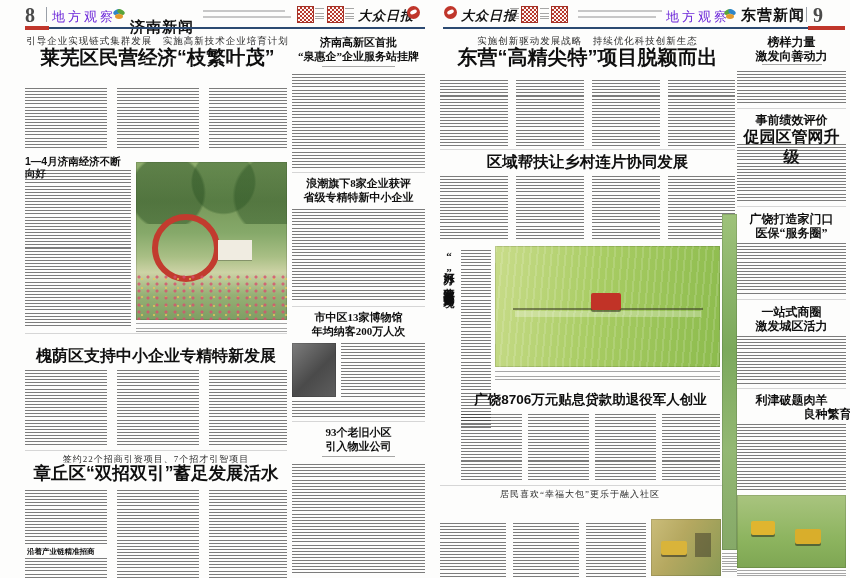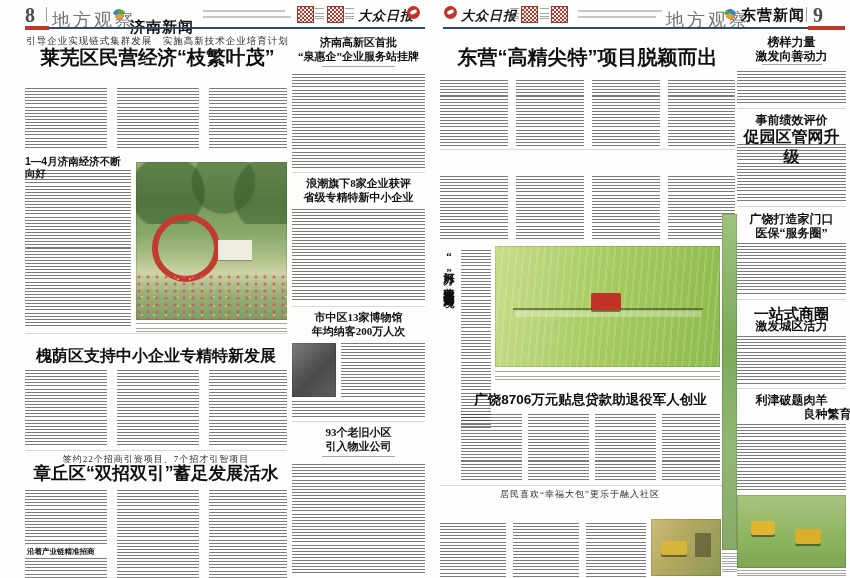--- a/index.html
+++ b/index.html
@@ -10,21 +10,21 @@
   .sim{background-image:repeating-linear-gradient(180deg, rgba(45,45,45,.62) 0px, rgba(45,45,45,.62) 1px, transparent 1px, transparent 3.1px);}
   .sim2{background-image:repeating-linear-gradient(180deg, rgba(95,95,95,.55) 0px, rgba(95,95,95,.55) .9px, transparent .9px, transparent 2.6px);}
   .mline{background:#9a9a9a;height:2px;opacity:.55;}
   .rule{height:1px;background:#d6d6d6;}
   .navy{background:#2c4a72;}
   .red{background:#c0362b;}
   .vdiv{width:1px;background:#9aa0a8;height:15px;}
   .hl{font-family:Liberation Sans, sans-serif;font-weight:700;color:#0f0f0f;text-align:center;line-height:1.15;}
   .kick{font-family:"Liberation Serif",serif;color:#2e2e2e;text-align:center;letter-spacing:1px;}
   .colhl{font-family:"Liberation Serif",serif;font-weight:700;color:#0f0f0f;text-align:center;line-height:1.25;}
-  .seclabel{color:#737373;letter-spacing:3px;font-size:18px;}
+  .seclabel{color:#6d28d9;letter-spacing:3px;font-size:13px;}
   .edlabel{font-weight:900;font-size:15px;letter-spacing:1px;color:#111;}
   .pagenum{font-size:20px;font-weight:700;color:#4a4a4a;font-family:"Liberation Serif",serif;}
   .masthead{font-family:"Liberation Serif",serif;font-weight:900;font-style:italic;font-size:13px;color:#141414;letter-spacing:1px;}
   .qr{width:15px;height:15px;background:repeating-conic-gradient(#b8372c 0% 25%, #fdf6f4 0% 50%);background-size:4px 4px;border:1px solid #a33227;}
   .brandmark{width:13px;height:13px;border-radius:50%;background:#c0362b;}
   .brandmark:after{content:"";position:absolute;left:3px;top:4px;width:7px;height:4px;border-radius:50%;background:#fff;transform:rotate(-25deg);}
   .vert{writing-mode:vertical-rl;text-orientation:upright;font-family:"Liberation Serif",serif;font-weight:700;color:#0f0f0f;font-size:11px;letter-spacing:1px;}
   .photo{box-shadow:inset 0 0 0 1px rgba(0,0,0,.12);}
 </style>
 </head>
@@ -124,27 +124,29 @@
         <ellipse cx="9" cy="5" rx="4" ry="2.4" fill="#2f86c9" transform="rotate(30 9 5)"></ellipse>
         <ellipse cx="7" cy="9.5" rx="4" ry="2.4" fill="#e39a2e"></ellipse>
       </svg>
   </div>
   <div class="abs edlabel" style="left:741px;top:6px;">东营新闻</div>
   <div class="abs vdiv" style="left:806px;top:7px;"></div>
   <div class="abs pagenum" style="left:813px;top:4px;">9</div>
   <div class="abs navy" style="left:443px;top:27px;width:402px;height:2px;"></div>
   <div class="abs red" style="left:808px;top:26px;width:37px;height:4px;"></div>
 
+  <div class="abs kick" style="left:440px;top:35px;width:295px;font-size:9.5px;">实施创新驱动发展战略　持续优化科技创新生态</div>
   <div class="abs hl" style="left:440px;top:46px;width:295px;font-size:20px;">东营“高精尖特”项目脱颖而出</div>
   <div class="abs sim" style="left:440px;top:80px;width:68px;height:66px;"></div>
   <div class="abs sim" style="left:516px;top:80px;width:68px;height:66px;"></div>
   <div class="abs sim" style="left:592px;top:80px;width:68px;height:66px;"></div>
   <div class="abs sim" style="left:668px;top:80px;width:67px;height:66px;"></div>
 
   <div class="abs rule" style="left:440px;top:149px;width:295px;"></div>
+  <div class="abs hl" style="left:440px;top:153px;width:295px;font-size:15.5px;">区域帮扶让乡村连片协同发展</div>
   <div class="abs sim" style="left:440px;top:176px;width:68px;height:64px;"></div>
   <div class="abs sim" style="left:516px;top:176px;width:68px;height:64px;"></div>
   <div class="abs sim" style="left:592px;top:176px;width:68px;height:64px;"></div>
   <div class="abs sim" style="left:668px;top:176px;width:67px;height:64px;"></div>
 
   <div class="abs vert" style="left:438px;top:250px;width:18px;height:178px;">“河好办”营造河口优良营商环境</div>
   <div class="abs sim" style="left:461px;top:250px;width:30px;height:178px;"></div>
   <div class="abs photo" style="left:495px;top:246px;width:225px;height:121px;background:linear-gradient(100deg,#c9dc8a,#a8cc63 45%,#8cbb4d);overflow:hidden;">
     <div class="abs" style="left:0;top:0;width:225px;height:121px;background:repeating-linear-gradient(95deg, rgba(255,255,255,.14) 0 2px, transparent 2px 7px);"></div>
     <div class="abs" style="left:18px;top:62px;width:190px;height:2px;background:rgba(55,55,35,.55);"></div>
@@ -181,21 +183,21 @@
   <div class="abs colhl" style="left:737px;top:113px;width:109px;font-size:12px;">事前绩效评价</div>
   <div class="abs colhl" style="left:737px;top:127px;width:109px;font-size:16px;">促园区管网升级</div>
   <div class="abs sim" style="left:737px;top:144px;width:109px;height:59px;"></div>
   <div class="abs rule" style="left:737px;top:206px;width:109px;"></div>
 
   <div class="abs colhl" style="left:737px;top:212px;width:109px;font-size:12px;">广饶打造家门口</div>
   <div class="abs colhl" style="left:737px;top:226px;width:109px;font-size:12px;">医保“服务圈”</div>
   <div class="abs sim" style="left:737px;top:243px;width:109px;height:53px;"></div>
   <div class="abs rule" style="left:737px;top:299px;width:109px;"></div>
 
-  <div class="abs colhl" style="left:737px;top:305px;width:109px;font-size:15px;">一站式商圈</div>
+  <div class="abs colhl" style="left:737px;top:305px;width:109px;font-size:12px;">一站式商圈</div>
   <div class="abs colhl" style="left:737px;top:319px;width:109px;font-size:12px;">激发城区活力</div>
   <div class="abs sim" style="left:737px;top:336px;width:109px;height:49px;"></div>
   <div class="abs rule" style="left:737px;top:388px;width:109px;"></div>
 
   <div class="abs colhl" style="left:737px;top:393px;width:109px;font-size:12px;">利津破题肉羊</div>
   <div class="abs colhl" style="left:737px;top:407px;width:109px;font-size:12px;margin-left:36px;">良种繁育</div>
   <div class="abs sim" style="left:737px;top:424px;width:109px;height:68px;"></div>
 
   <div class="abs photo" style="left:737px;top:495px;width:109px;height:73px;background:linear-gradient(180deg,#a9c47f,#8db45f 60%,#7ea653);overflow:hidden;">
     <div class="abs" style="left:14px;top:26px;width:24px;height:14px;background:#e0b52f;border-radius:2px;box-shadow:0 2px 0 rgba(40,40,25,.55);"></div>

